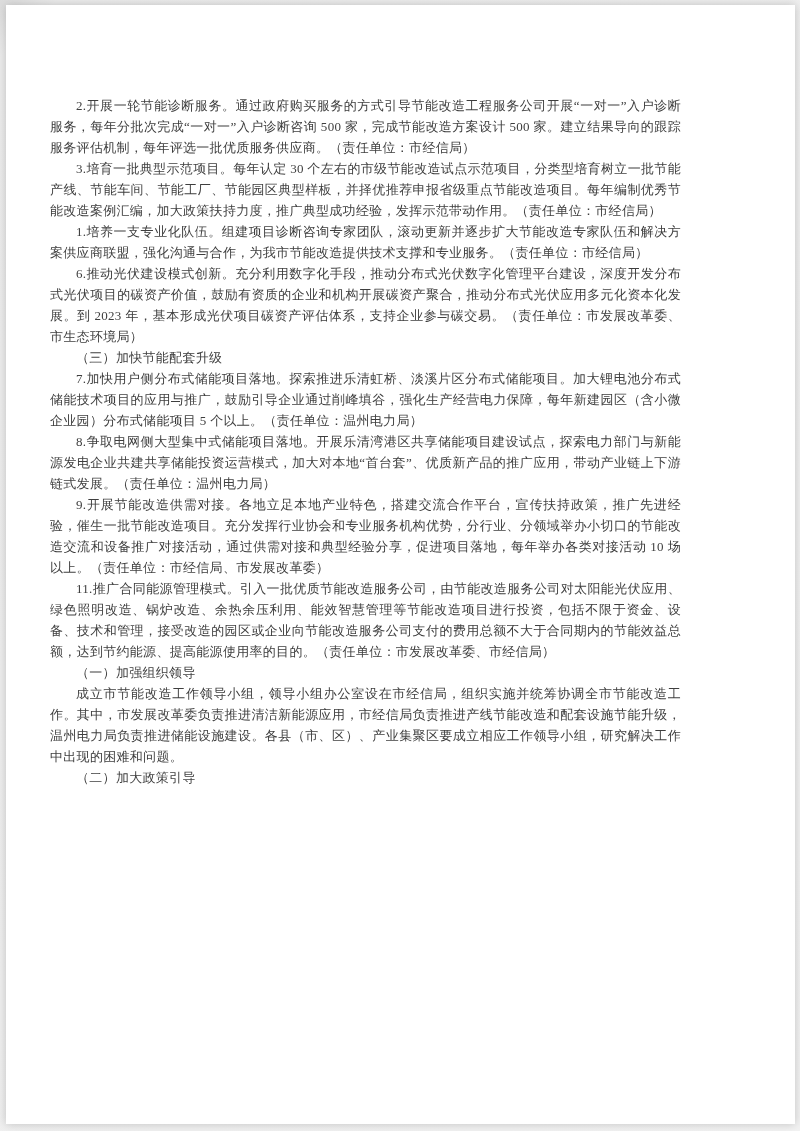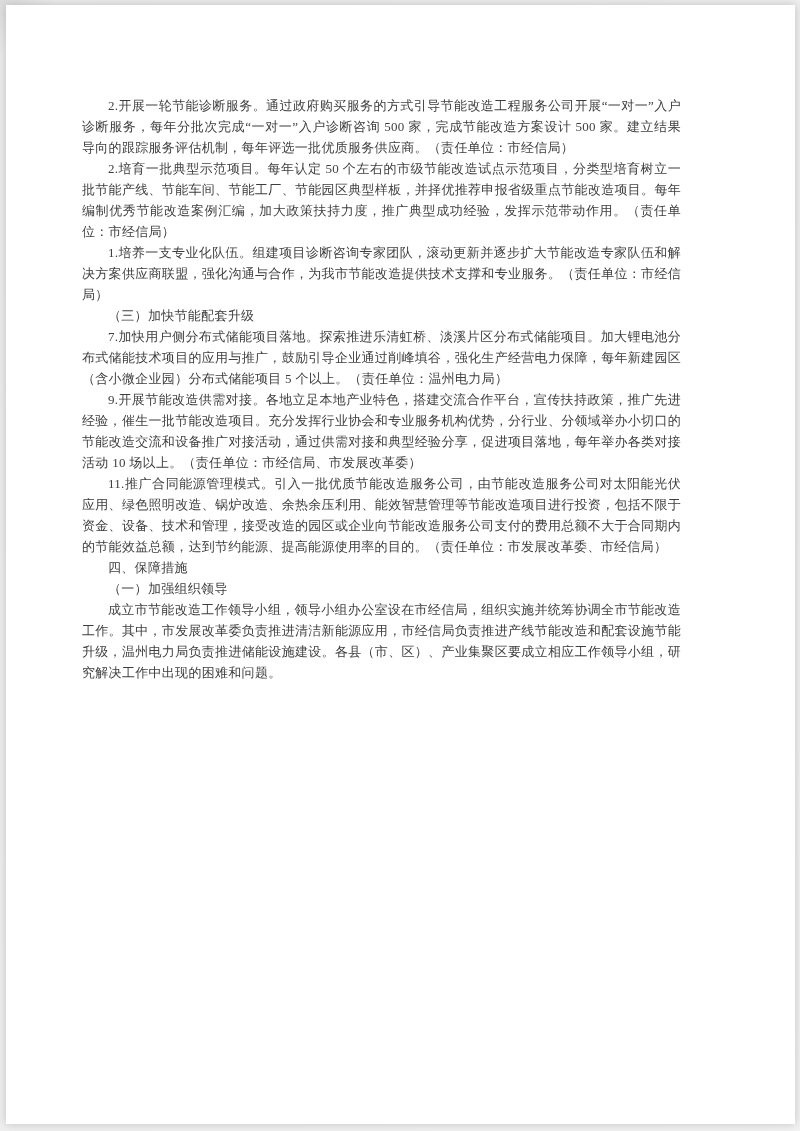--- a/index.html
+++ b/index.html
@@ -21,45 +21,47 @@
     position: absolute;
     left: 6px;
     top: 5px;
     right: 5px;
     bottom: 7px;
     background: #ffffff;
     box-shadow: 0 0 9px rgba(0,0,0,0.20);
   }
   .doc-body {
     box-sizing: border-box;
-    padding: 90px 114px 0 76px;
+    padding: 90px 114px 0 44px;
     color: #3e3e3e;
     font-size: 13px;
     line-height: 21px;
     text-align: justify;
     letter-spacing: 0.3px;
     filter: blur(0.35px);
   }
   .para {
     margin: 0;
     text-indent: 2em;
     word-break: break-all;
   }
 </style>
 </head>
 <body>
 
 <div class="backdrop">
   <div class="paper">
     <div class="doc-body">
       <p class="para">2.开展一轮节能诊断服务。通过政府购买服务的方式引导节能改造工程服务公司开展“一对一”入户诊断服务，每年分批次完成“一对一”入户诊断咨询 500 家，完成节能改造方案设计 500 家。建立结果导向的跟踪服务评估机制，每年评选一批优质服务供应商。（责任单位：市经信局）</p>
-      <p class="para">2.培育一批典型示范项目。每年认定 50 个左右的市级节能改造试点示范项目，分类型培育树立一批节能产线、节能车间、节能工厂、节能园区典型样板，并择优推荐申报省级重点节能改造项目。每年编制优秀节能改造案例汇编，加大政策扶持力度，推广典型成功经验，发挥示范带动作用。（责任单位：市经信局）</p>
+      <p class="para">3.培育一批典型示范项目。每年认定 30 个左右的市级节能改造试点示范项目，分类型培育树立一批节能产线、节能车间、节能工厂、节能园区典型样板，并择优推荐申报省级重点节能改造项目。每年编制优秀节能改造案例汇编，加大政策扶持力度，推广典型成功经验，发挥示范带动作用。（责任单位：市经信局）</p>
       <p class="para">1.培养一支专业化队伍。组建项目诊断咨询专家团队，滚动更新并逐步扩大节能改造专家队伍和解决方案供应商联盟，强化沟通与合作，为我市节能改造提供技术支撑和专业服务。（责任单位：市经信局）</p>
+      <p class="para">6.推动光伏建设模式创新。充分利用数字化手段，推动分布式光伏数字化管理平台建设，深度开发分布式光伏项目的碳资产价值，鼓励有资质的企业和机构开展碳资产聚合，推动分布式光伏应用多元化资本化发展。到 2023 年，基本形成光伏项目碳资产评估体系，支持企业参与碳交易。（责任单位：市发展改革委、市生态环境局）</p>
       <p class="para">（三）加快节能配套升级</p>
       <p class="para">7.加快用户侧分布式储能项目落地。探索推进乐清虹桥、淡溪片区分布式储能项目。加大锂电池分布式储能技术项目的应用与推广，鼓励引导企业通过削峰填谷，强化生产经营电力保障，每年新建园区（含小微企业园）分布式储能项目 5 个以上。（责任单位：温州电力局）</p>
+      <p class="para">8.争取电网侧大型集中式储能项目落地。开展乐清湾港区共享储能项目建设试点，探索电力部门与新能源发电企业共建共享储能投资运营模式，加大对本地“首台套”、优质新产品的推广应用，带动产业链上下游链式发展。（责任单位：温州电力局）</p>
       <p class="para">9.开展节能改造供需对接。各地立足本地产业特色，搭建交流合作平台，宣传扶持政策，推广先进经验，催生一批节能改造项目。充分发挥行业协会和专业服务机构优势，分行业、分领域举办小切口的节能改造交流和设备推广对接活动，通过供需对接和典型经验分享，促进项目落地，每年举办各类对接活动 10 场以上。（责任单位：市经信局、市发展改革委）</p>
       <p class="para">11.推广合同能源管理模式。引入一批优质节能改造服务公司，由节能改造服务公司对太阳能光伏应用、绿色照明改造、锅炉改造、余热余压利用、能效智慧管理等节能改造项目进行投资，包括不限于资金、设备、技术和管理，接受改造的园区或企业向节能改造服务公司支付的费用总额不大于合同期内的节能效益总额，达到节约能源、提高能源使用率的目的。（责任单位：市发展改革委、市经信局）</p>
-      <p class="para">四、保障措施</p>
       <p class="para">（一）加强组织领导</p>
       <p class="para">成立市节能改造工作领导小组，领导小组办公室设在市经信局，组织实施并统筹协调全市节能改造工作。其中，市发展改革委负责推进清洁新能源应用，市经信局负责推进产线节能改造和配套设施节能升级，温州电力局负责推进储能设施建设。各县（市、区）、产业集聚区要成立相应工作领导小组，研究解决工作中出现的困难和问题。</p>
+      <p class="para">（二）加大政策引导</p>
     </div>
   </div>
 </div>
 
 </body></html>

